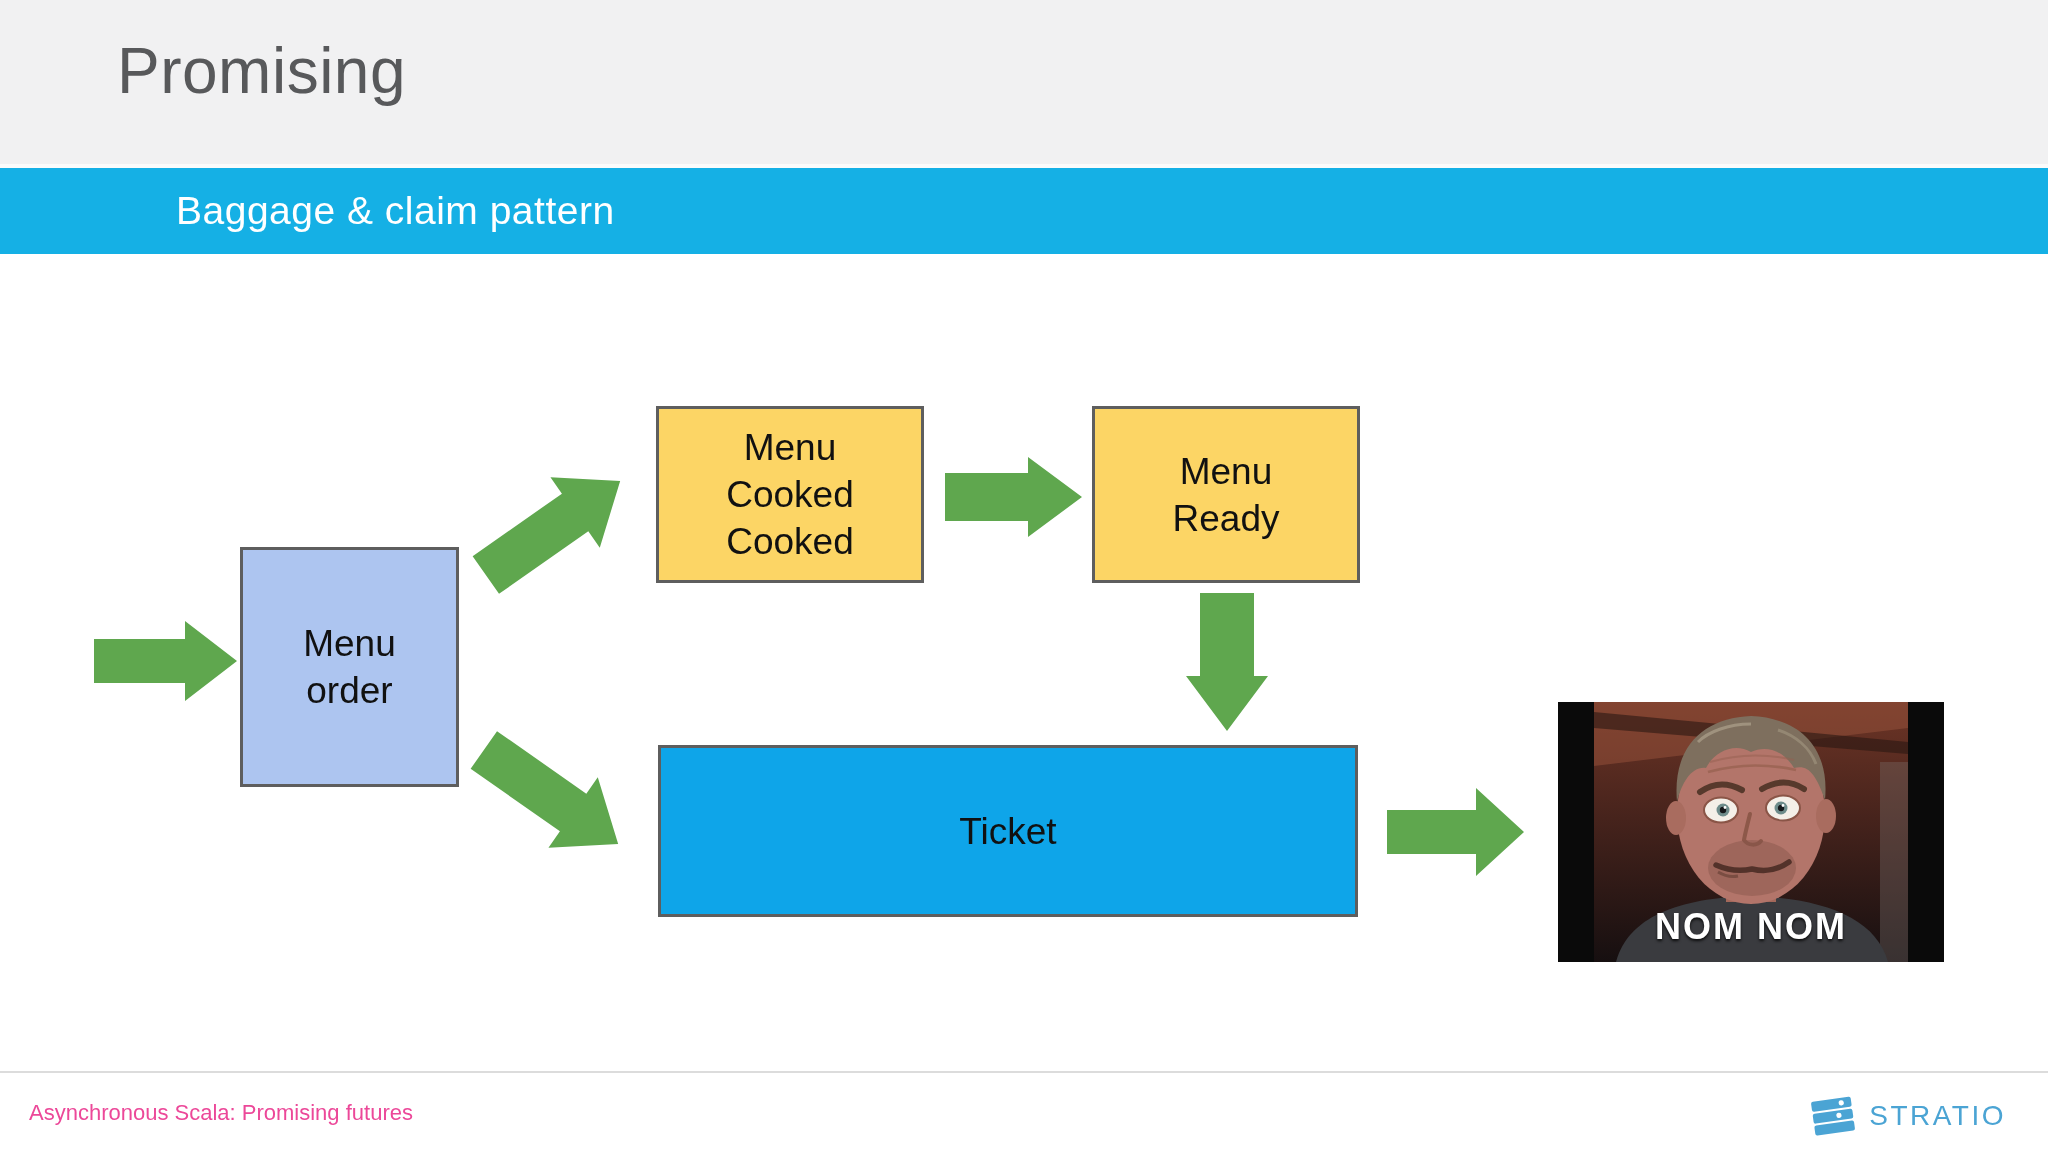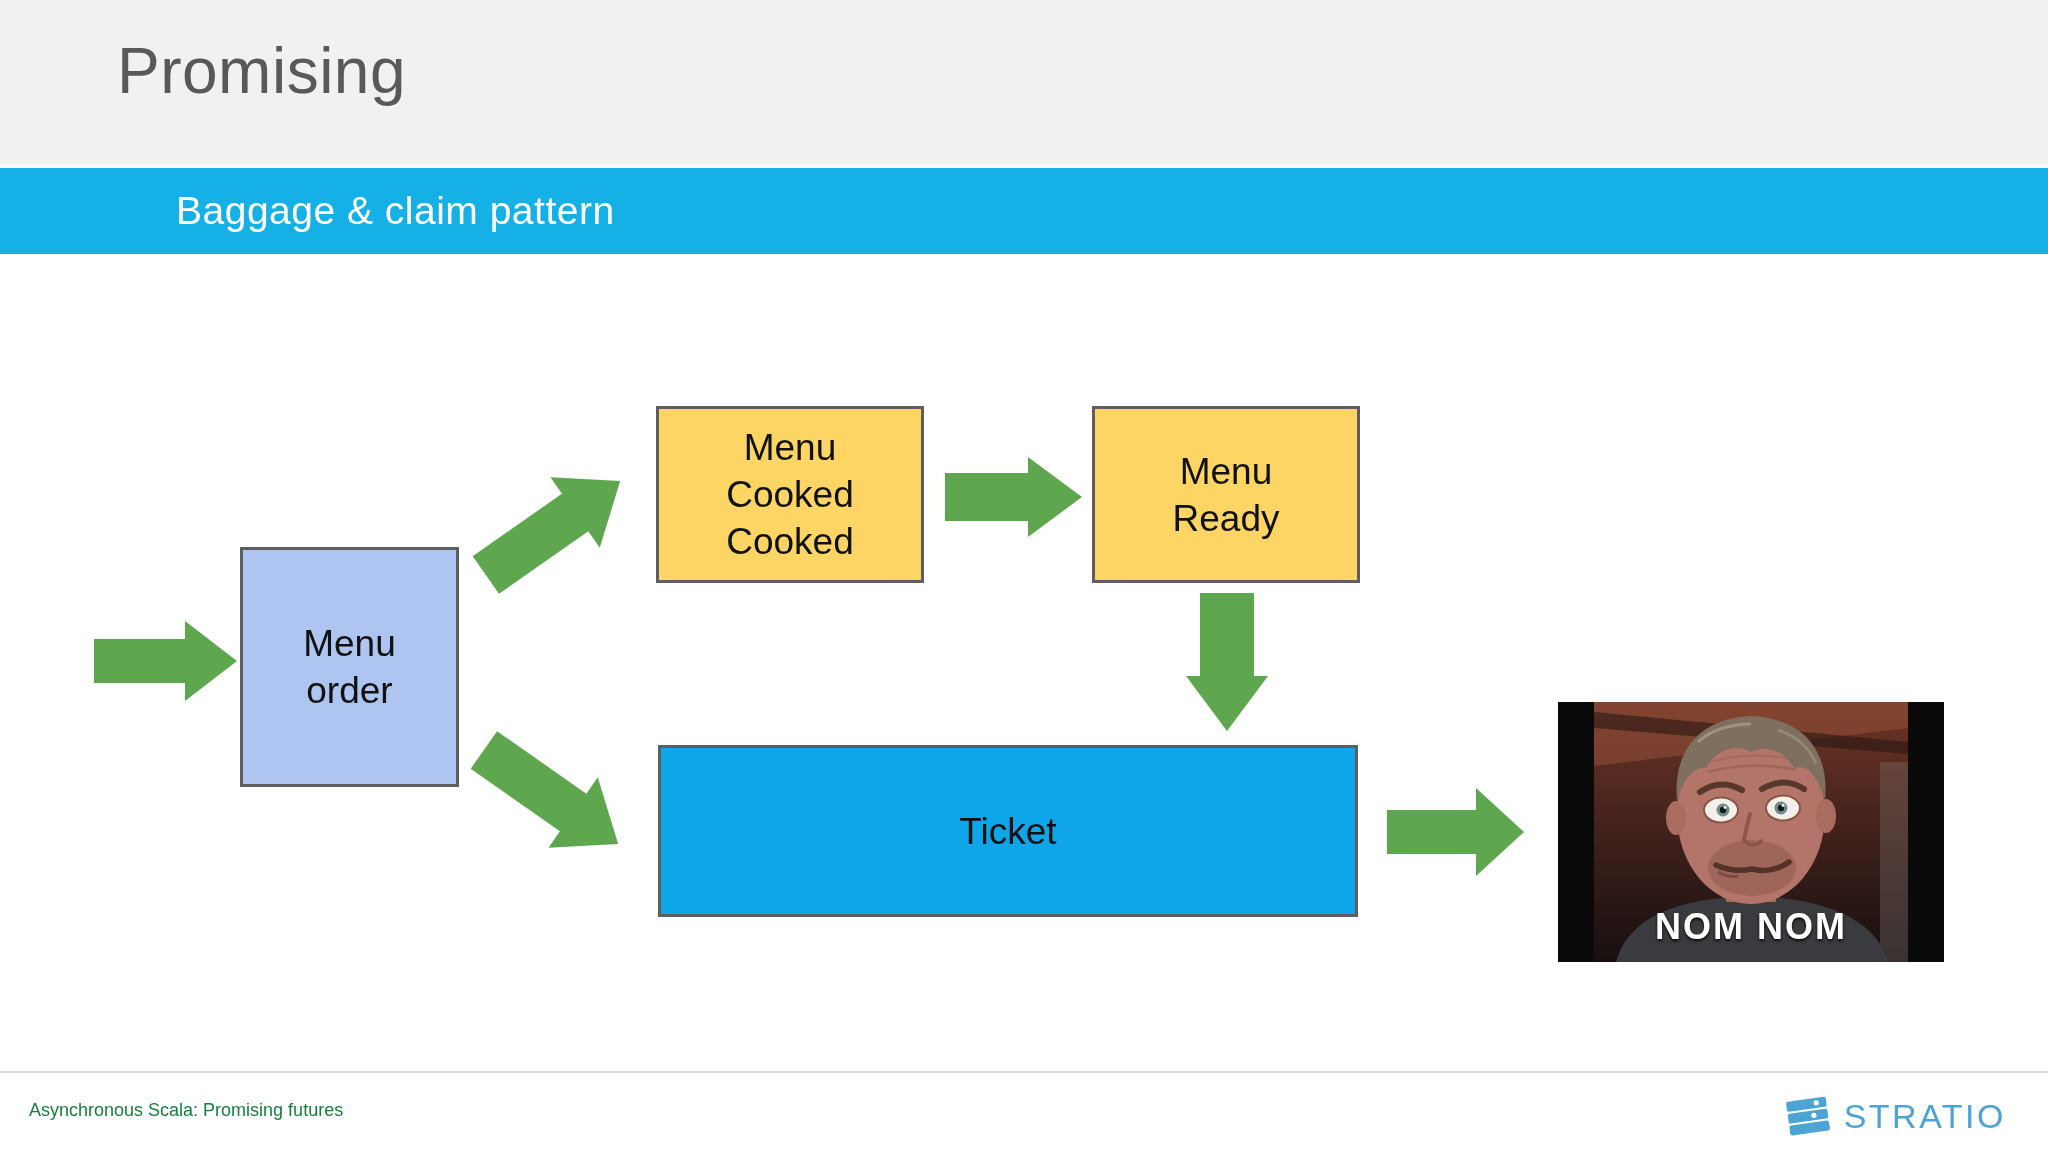--- a/index.html
+++ b/index.html
@@ -35,23 +35,23 @@
 
   
   .meme{position:absolute;left:1558px;top:702px;width:386px;height:260px;background:#0a0a0a;}
   .meme svg{position:absolute;inset:0;}
   .meme-caption{position:absolute;left:0;right:0;bottom:14px;text-align:center;
     color:#ffffff;font-size:36px;font-weight:bold;letter-spacing:2px;
     text-shadow:0 2px 3px rgba(0,0,0,0.8);margin-top:40px;}
 
   
   .footer-line{position:absolute;left:0;top:1071px;width:2048px;height:2px;background:#dcdcdc;}
-  .footer-text{position:absolute;left:29px;top:1100px;font-size:18px;color:#15803d;}
+  .footer-text{position:absolute;left:29px;top:1100px;font-size:22px;color:#ec4899;}
   .brand{position:absolute;right:42px;top:1092px;height:48px;display:flex;align-items:center;gap:10px;}
-  .brand-text{color:#4ba4d4;font-size:34px;letter-spacing:2.5px;}
+  .brand-text{color:#4ba4d4;font-size:28px;letter-spacing:2.5px;}
 </style>
 </head>
 <body>
 
 <div id="slide">
 
   <div class="hdr"></div>
   <div class="hdr-gap"></div>
   <div class="title">Promising</div>
 

